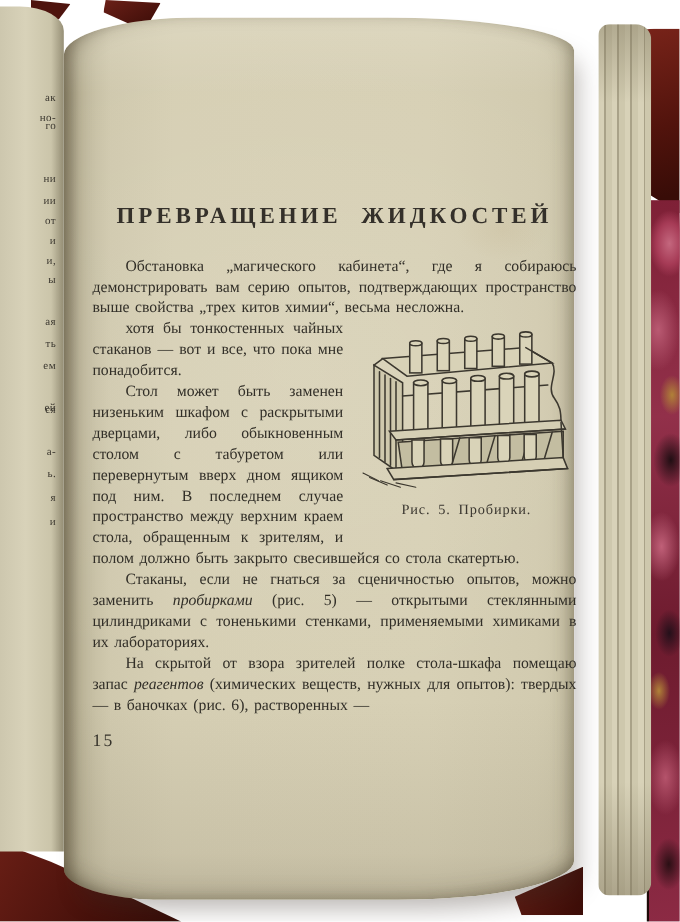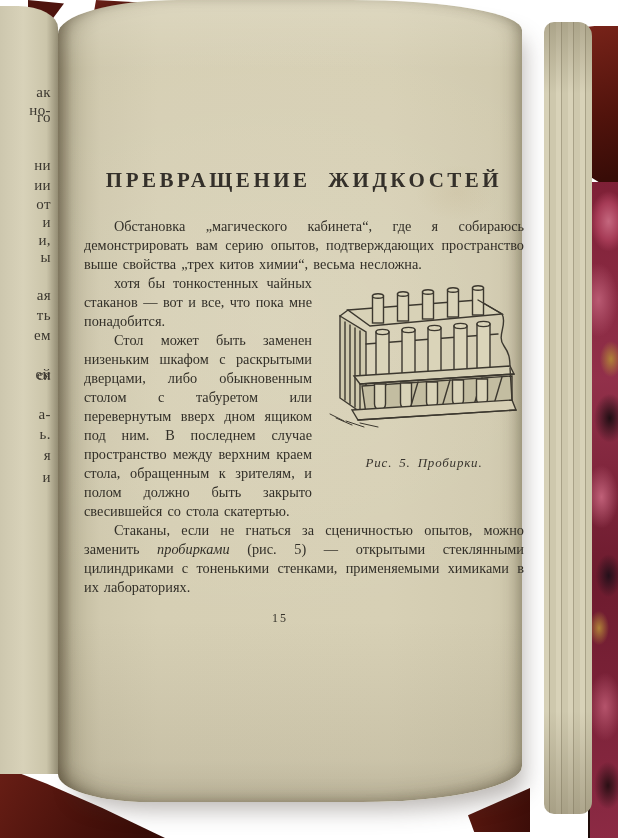--- a/index.html
+++ b/index.html
@@ -39,25 +39,25 @@
   .page-stack{position:absolute;left:544px;top:22px;width:48px;height:792px;
     border-radius:10px 14px 12px 10px;
     background:
       linear-gradient(180deg,rgba(120,110,85,.40),rgba(0,0,0,0) 9%,rgba(0,0,0,0) 87%,rgba(120,110,85,.45)),
       repeating-linear-gradient(90deg,#d8d2b8 0 5px,#a9a288 5px 6.5px,#cec8ad 6.5px 12px);}
 
   
   .left-page{position:absolute;left:0;top:6px;width:58px;height:768px;
     background:linear-gradient(90deg,#cdc7ae,#d8d2b9 40%,#cbc5aa 80%,#968f76 100%);
     border-radius:0 40px 0 0 / 0 22px 0 0;}
-  .left-page .frag{position:absolute;right:7px;font-size:15px;color:#3b372f;
+  .left-page .frag{position:absolute;right:7px;font-size:10px;color:#3b372f;
     letter-spacing:.4px;line-height:1;}
 
   
-  .main-page{position:absolute;left:58px;top:0;width:464px;height:802px;
+  .main-page{position:absolute;left:58px;top:16px;width:464px;height:802px;
     border-top-left-radius:120px 34px;border-top-right-radius:170px 30px;
     border-bottom-left-radius:90px 28px;border-bottom-right-radius:160px 36px;
     background:
       radial-gradient(ellipse 120% 55% at 46% 40%,rgba(255,255,250,.10),rgba(0,0,0,0) 70%),
       radial-gradient(ellipse 60px 40px at 86% 24%,rgba(150,110,50,.07),rgba(0,0,0,0) 70%),
       linear-gradient(180deg,rgba(255,255,248,.16) 0,rgba(0,0,0,0) 70px,rgba(0,0,0,0) 620px,rgba(90,80,60,.10) 760px,rgba(90,80,60,.22) 100%),
       linear-gradient(90deg,#a79f84 0px,#c0b99d 14px,#d0c9ae 42px,#d6cfb4 100px,#d7d0b5 330px,#d2cbb0 430px,#c9c2a6 476px,#b9b296 100%);
     box-shadow:inset 16px 0 20px -12px rgba(60,50,30,.55),
                inset -14px 0 18px -12px rgba(60,50,30,.45),
                inset 0 -10px 22px -12px rgba(60,50,30,.4),
@@ -65,25 +65,25 @@
   .content{position:absolute;left:26px;top:168px;width:440px;color:#322f28;}
 
   .title{margin:0 0 24px 0;text-align:center;font-size:21px;font-weight:700;
     letter-spacing:3.5px;word-spacing:9px;color:#34302a;}
   .para{margin:0;font-size:14.3px;line-height:19px;text-align:justify;
     text-indent:30px;word-spacing:1.5px;hyphens:auto;}
   .it{}
 
   .fig-wrap{float:right;clear:right;width:200px;margin:4px 0 14px 12px;text-align:center;}
   .fig-wrap svg{display:block;margin:0 auto;}
-  .caption{display:block;margin-top:25px;font-size:13px;letter-spacing:.8px;
-    word-spacing:3px;color:#3a362f;text-indent:0;font-style:italic;}
-
-  .folio{margin-top:14px;text-align:center;padding-right:48px;
-    font-size:12px;letter-spacing:2px;color:#36332b;}
+  .caption{display:block;margin-top:9px;font-size:13px;letter-spacing:.8px;
+    word-spacing:3px;color:#3a362f;text-indent:0;}
+
+  .folio{margin-top:14px;text-align:left;padding-right:48px;
+    font-size:16px;letter-spacing:2px;color:#36332b;}
 </style>
 </head>
 <body>
 
 <div class="scene">
 
   <div class="cover-top-left-a"></div>
   <div class="cover-top-left-b"></div>
   <div class="cover-bottom-left"></div>
   <div class="cover-bottom-right"></div>
@@ -190,19 +190,20 @@
                 <line x1="34" y1="145" x2="52" y2="149"></line>
             </g>
           </svg>
           <span class="caption">Рис. 5. Пробирки.</span>
           </span><span>хотя бы тонкостенных чайных стаканов — вот и все, что пока мне понадобится.</span></p>
 
       <p class="para">Стол может быть заменен низеньким шкафом с раскрытыми дверцами, либо обыкновенным столом с табуретом или перевернутым вверх дном ящиком под ним. В последнем случае пространство между верхним краем стола, обращенным к зрителям, и полом должно быть закрыто свесившейся со стола скатертью.</p>
 
       <p class="para"><span>Стаканы, если не гнаться за сценичностью опытов, можно заменить </span><i class="it">пробирками</i><span> (рис. 5) — открытыми стеклянными цилиндриками с тоненькими стенками, применяемыми химиками в их лабораториях.</span></p>
 
+      <p class="para"><span>На скрытой от взора зрителей полке стола-шкафа помещаю запас </span><i class="it">реагентов</i><span> (химических веществ, нужных для опытов): твердых — в баночках (рис. 6), растворенных —</span></p>
 
       <div class="folio">15</div>
 
     </div>
   </div>
 
 </div>
 
 </body></html>

